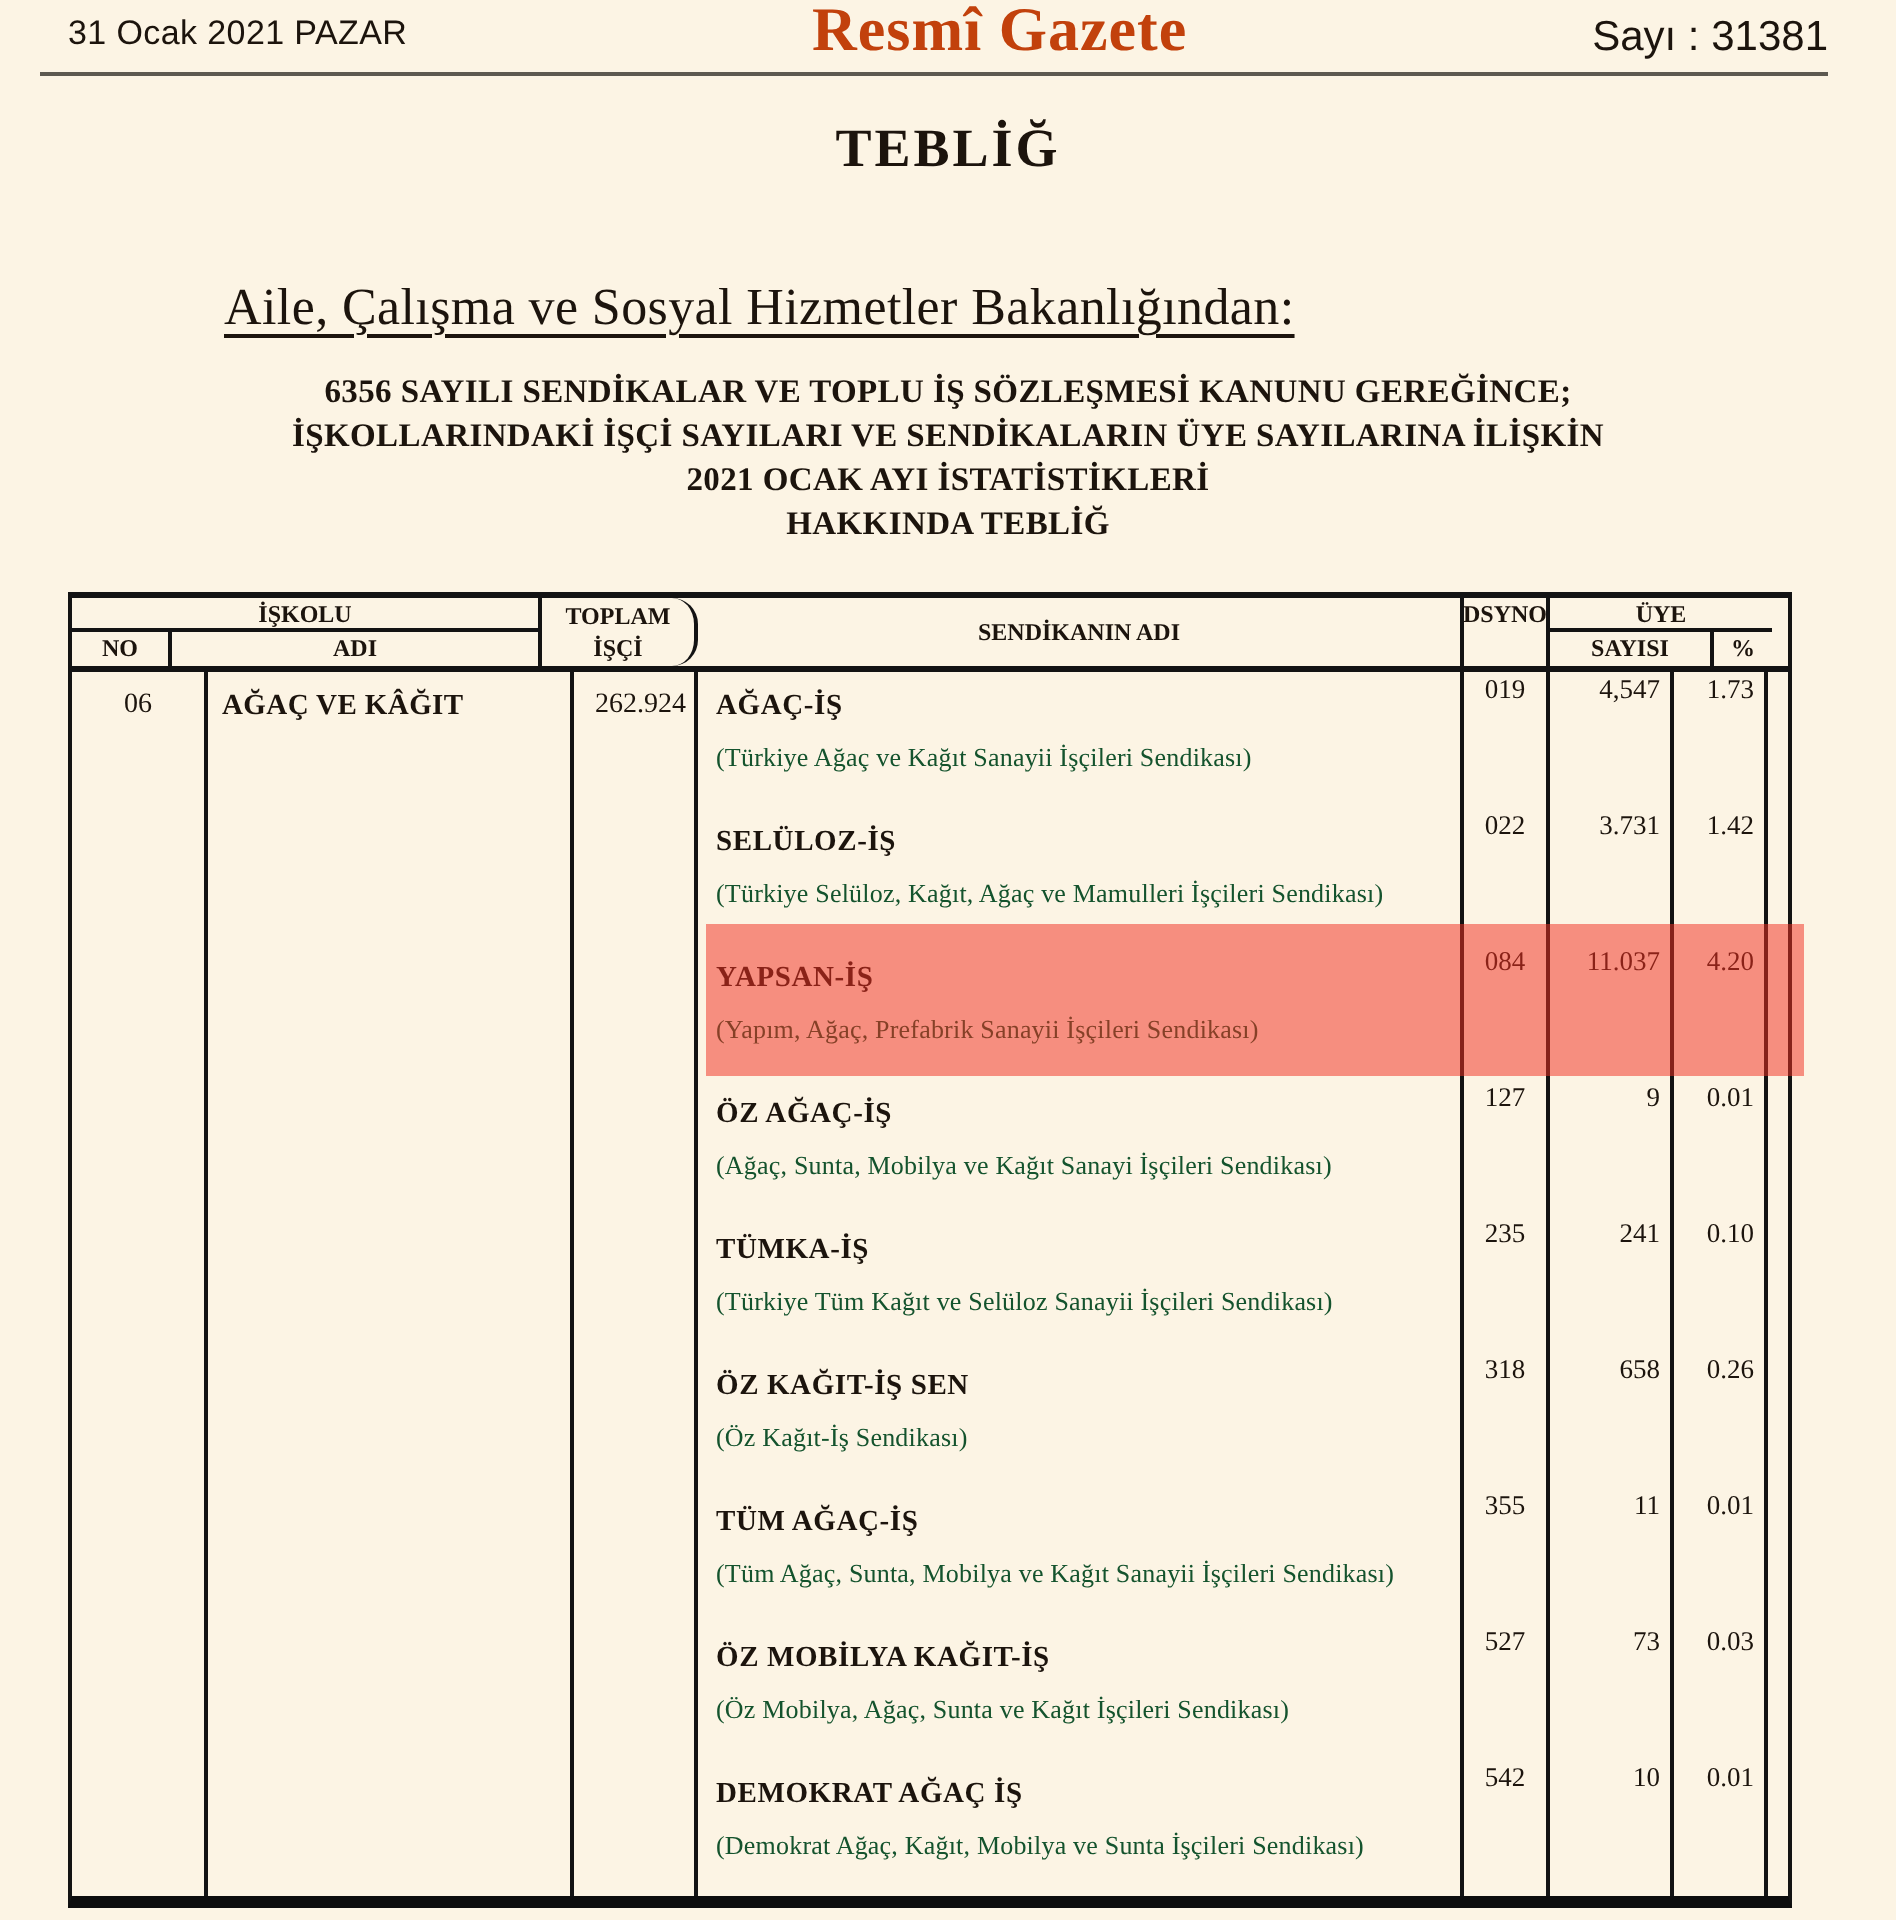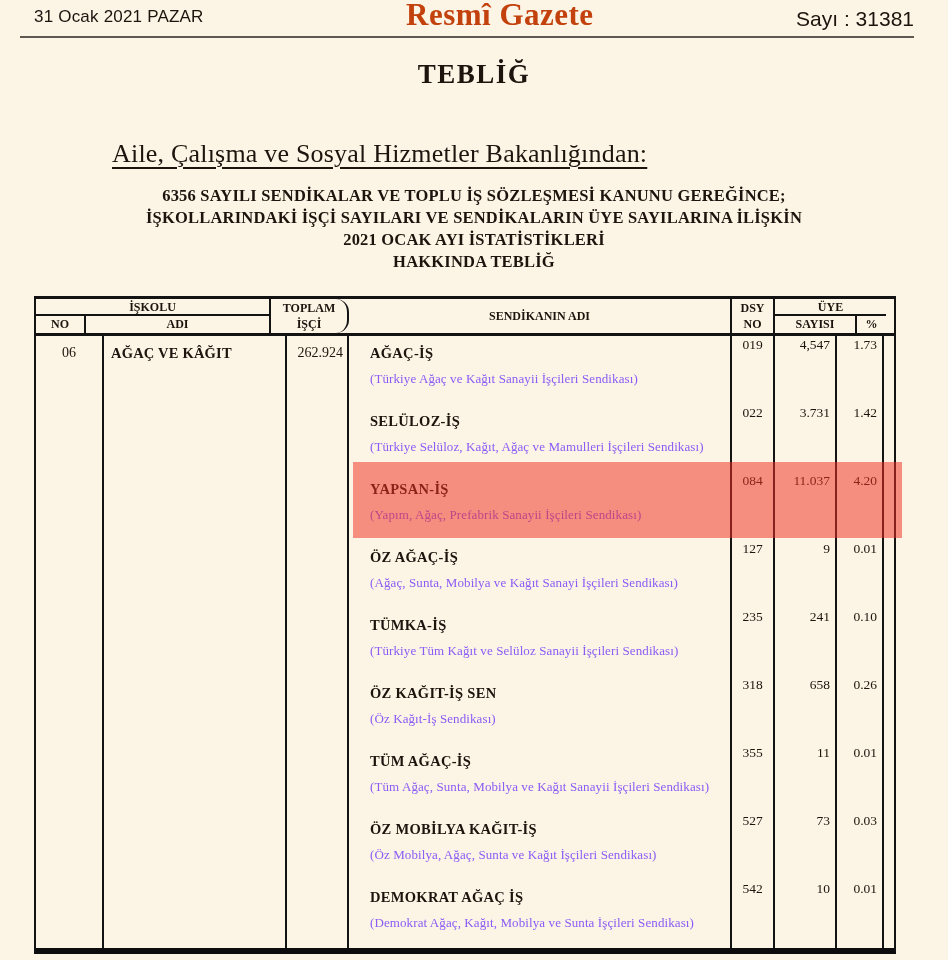--- a/index.html
+++ b/index.html
@@ -68,43 +68,43 @@
     display:flex;
     border-bottom:3px solid #131313;
     font-weight:bold; font-size:12px; line-height:16px;
     text-align:center;
   }
   .thead .hcell{ border-right:2px solid #131313; }
   .thead .hcell:last-child{ border-right:none; }
   .h-iskolu{ width:235px; }
   .h-toplam{ width:78px; display:flex; flex-direction:column; justify-content:center;border-radius:13px; }
   .h-sendika{ width:383px; display:flex; align-items:center; justify-content:center; }
-  .h-dsy{ width:43px; display:flex; flex-direction:column; justify-content:center; }
+  .h-dsy{ width:43px; display:flex; flex-direction:row; justify-content:center; }
   .h-uye{ width:111px; }
   .h-top{ border-bottom:2px solid #131313; height:17px; line-height:17px; }
   .h-bottom{ display:flex; height:17px; line-height:17px; }
   .h-no{ width:50px; border-right:2px solid #131313; }
   .h-adi{ flex:1; }
   .h-sayisi{ width:82px; border-right:2px solid #131313; }
   .h-pct{ flex:1; }
 
   .tbody{ display:flex; position:relative; height:612px; }
   .bcol{ border-right:2px solid #131313; }
   .bcol:last-child{ border-right:none; }
   .col-no{ width:68px; text-align:center; padding-top:9px; font-weight:normal; font-size:14px; }
   .col-adi{ width:183px; padding:9px 0 0 7px; font-weight:bold; font-size:14.5px; letter-spacing:.2px; }
   .col-toplam{ width:62px; text-align:right; padding:9px 4px 0 0; font-size:14px; }
-  .col-sendika{ width:383px;padding-left:12px; }
+  .col-sendika{ width:383px; }
   .col-dsy{ width:43px; text-align:center; }
   .col-sayisi{ width:62px; text-align:right; }
   .col-pct{ width:47px; text-align:right; }
 
   .entry{ height:68px; overflow:visible; }
   .u-name{ padding:9px 0 0 9px; font-weight:bold; font-size:14.5px; letter-spacing:.3px; }
-  .u-desc{ padding:9px 0 0 9px; font-size:13px; color:#8b5cf6; letter-spacing:.1px; }
+  .u-desc{ padding:9px 0 0 9px; font-size:13px; color:#14532d; letter-spacing:.1px; }
   .num-entry{ height:68px; padding-top:1px; font-size:13.5px; }
   .col-sayisi .num-entry{ padding-right:5px; }
   .col-pct .num-entry{ padding-right:5px; }
 
   .highlight-overlay{
     position:absolute;
     left:317px; width:549px;
     background:rgba(240,48,35,0.52);
     pointer-events:none;
     z-index:5;

